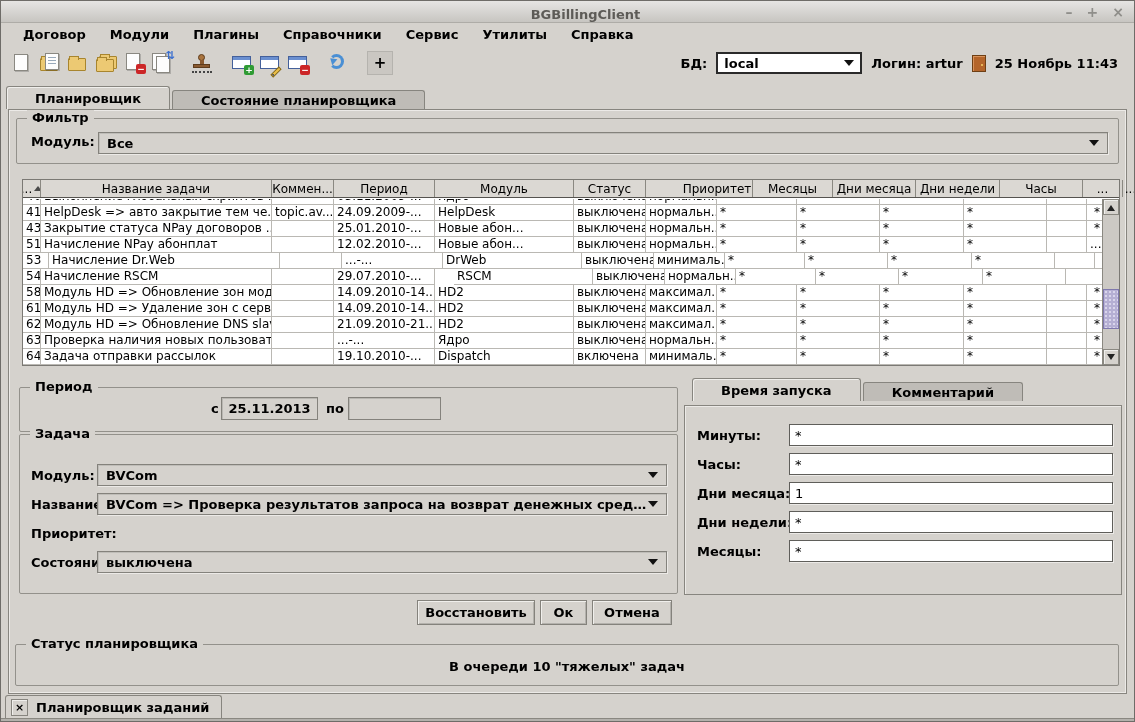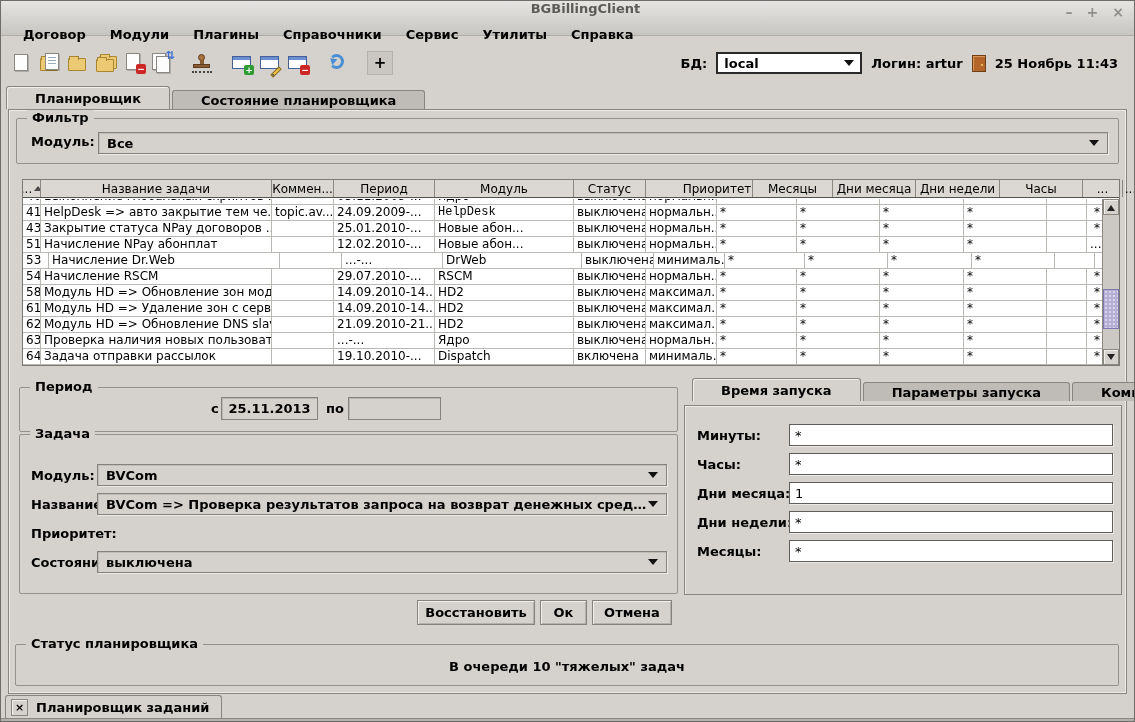--- a/index.html
+++ b/index.html
@@ -3,23 +3,23 @@
 <meta charset="utf-8">
 <style>
   html,body{margin:0;padding:0;background:#8f8d89;}
   *{box-sizing:border-box;}
   .window{
     position:relative;width:1135px;height:722px;margin:0 auto;
     background:#d5d2cd;border:1px solid #6e6c68;overflow:hidden;
     font-family:"DejaVu Sans","Liberation Sans",sans-serif;font-size:13px;color:#000;
   }
   
-  .titlebar{position:absolute;left:0;top:0;right:0;height:35px;
+  .titlebar{position:absolute;left:0;top:0;right:0;height:22px;
     background:linear-gradient(#e6e5e3,#c7c5c1);border-bottom:1px solid #aeaca7;
-    display:flex;align-items:flex-start;padding-left:36px;}
+    display:flex;align-items:flex-end;padding-left:36px;}
   .titlebar .title{flex:1;text-align:center;font-weight:bold;color:#5d5b57;font-size:13px;}
   .win-controls{position:absolute;right:10px;top:0;height:22px;display:flex;gap:14px;align-items:center;}
   .win-controls span{color:#8f8e8a;font-weight:bold;font-size:14px;line-height:14px;cursor:default;}
   
   .menubar{position:absolute;left:0;top:22px;right:0;height:23px;display:flex;align-items:center;padding:0 10px;}
   .menu-item{padding:2px 12px;font-weight:bold;font-size:13px;}
   
   .toolbar{position:absolute;left:0;top:45px;right:0;height:34px;display:flex;align-items:center;padding:0 8px;}
   .tbicon{width:26px;height:26px;position:relative;margin-right:2px;}
   .tb-gap{width:12px;}
@@ -272,21 +272,21 @@
             <span class="td" style="width: 84px;">*</span>
             <span class="td" style="width: 83px;">*</span>
             <span class="td" style="width: 40px;"></span>
             <span class="td right" style="width: 16px;">*</span>
           </div>
           <div class="tr">
             <span class="td" style="width: 18px;">41</span>
             <span class="td" style="width: 231px;">HelpDesk =&gt; авто закрытие тем че...</span>
             <span class="td" style="width: 62px;">topic.av...</span>
             <span class="td" style="width: 101px;">24.09.2009-...</span>
-            <span class="td" style="width: 139px; font-family: Liberation Mono, monospace;">HelpDesk</span>
+            <span class="td" style="width: 139px;">HelpDesk</span>
             <span class="td" style="width: 72px;">выключена</span>
             <span class="td" style="width: 71px;">нормальн...</span>
             <span class="td" style="width: 80px;">*</span>
             <span class="td" style="width: 83px;">*</span>
             <span class="td" style="width: 84px;">*</span>
             <span class="td" style="width: 83px;">*</span>
             <span class="td" style="width: 40px;"></span>
             <span class="td right" style="width: 16px;">*</span>
           </div>
           <div class="tr">
@@ -332,21 +332,21 @@
             <span class="td" style="width: 84px;">*</span>
             <span class="td" style="width: 83px;">*</span>
             <span class="td" style="width: 40px;"></span>
             <span class="td right" style="width: 16px;">*</span>
           </div>
           <div class="tr">
             <span class="td" style="width: 18px;">54</span>
             <span class="td" style="width: 231px;">Начисление RSCM</span>
             <span class="td" style="width: 62px;"></span>
             <span class="td" style="width: 101px;">29.07.2010-...</span>
-            <span class="td" style="width: 139px;">RSCM</span>
+            <span class="td" style="width: 139px; margin-left: 19px;">RSCM</span>
             <span class="td" style="width: 72px;">выключена</span>
             <span class="td" style="width: 71px;">нормальн...</span>
             <span class="td" style="width: 80px;">*</span>
             <span class="td" style="width: 83px;">*</span>
             <span class="td" style="width: 84px;">*</span>
             <span class="td" style="width: 83px;">*</span>
             <span class="td" style="width: 40px;"></span>
             <span class="td right" style="width: 16px;">*</span>
           </div>
           <div class="tr">
@@ -463,21 +463,20 @@
 
       <span class="flabel" style="left:11px;top:120px;">Состояние:</span>
       <span class="combo" style="left:77px;top:116px;width:570px;">
         <span>выключена</span>
         <span class="arr-dn"></span>
       </span>
     </div>
 
     <div class="sched-tabs" id="sched-tabs">
         <span class="tab active">Время запуска</span>
-        <span class="tab">Параметры запуска</span>
         <span class="tab">Комментарий</span>
       </div>
     <div class="sched-panel" id="sched-panel">
         <span class="flabel" style="left: 12px; top: 22px;">Минуты:</span>
         <span class="tinput" style="left: 104px; top: 18px; width: 324px;">*</span>
         <span class="flabel" style="left: 12px; top: 51px;">Часы:</span>
         <span class="tinput" style="left: 104px; top: 47px; width: 324px;">*</span>
         <span class="flabel" style="left: 12px; top: 80px;">Дни месяца:</span>
         <span class="tinput" style="left: 104px; top: 76px; width: 324px;">1</span>
         <span class="flabel" style="left: 12px; top: 109px;">Дни недели:</span>

